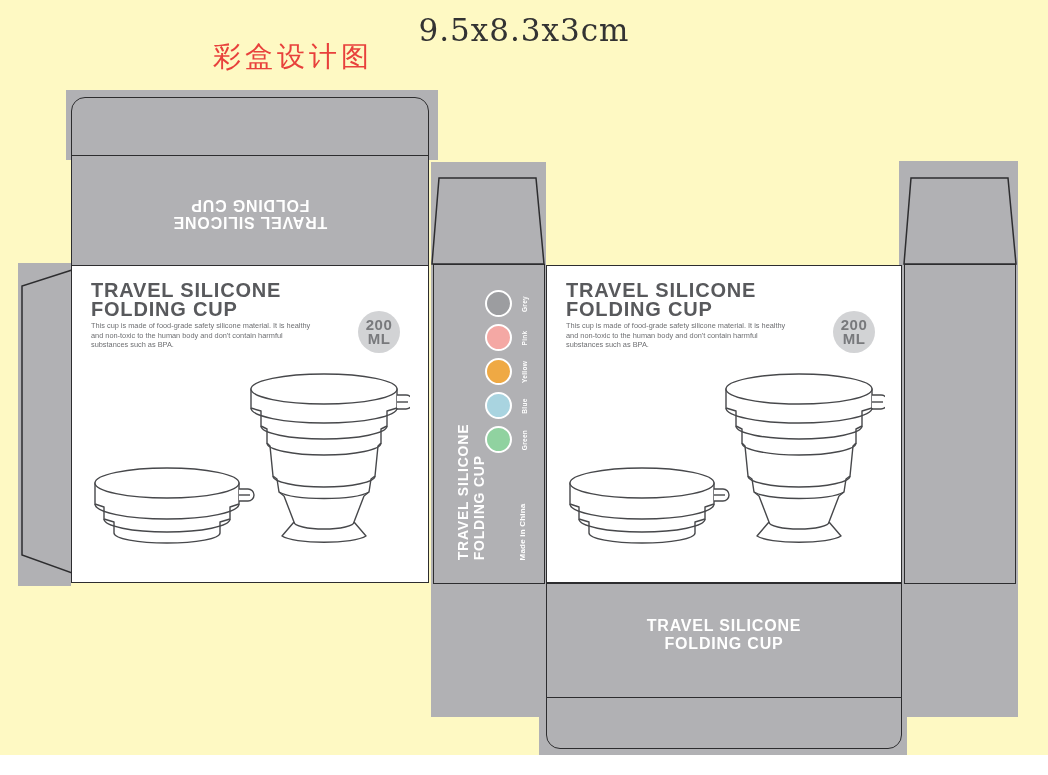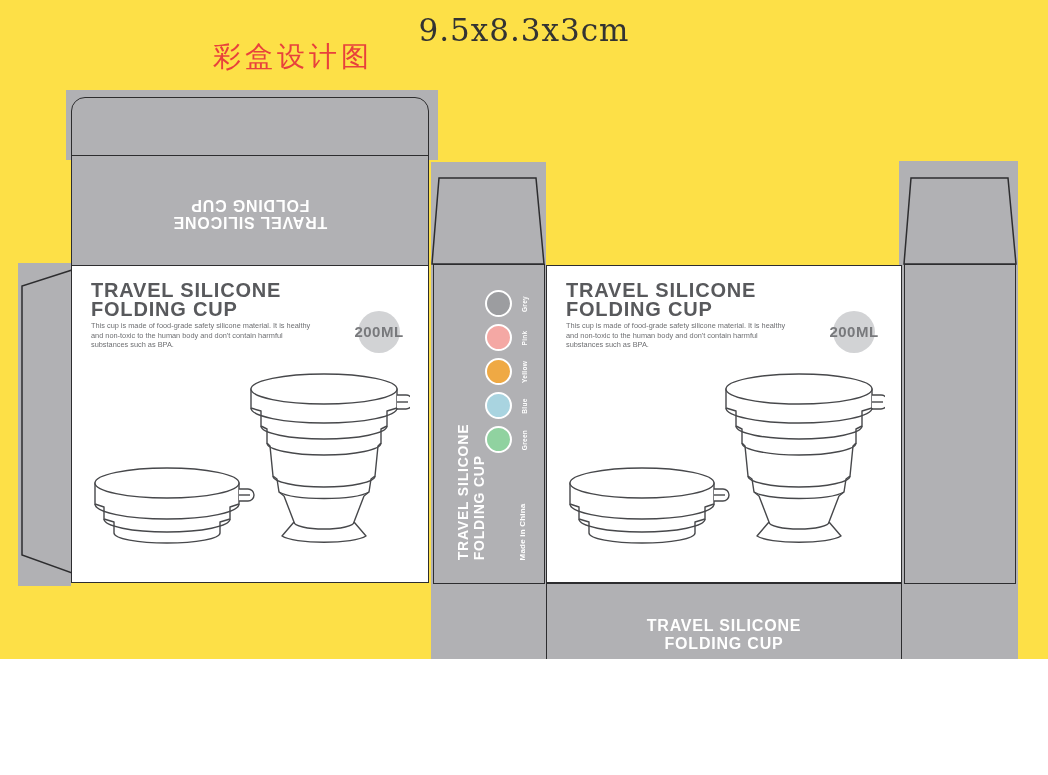--- a/index.html
+++ b/index.html
@@ -1,20 +1,20 @@
 <!DOCTYPE html>
 <html style="--panel-gray: #b1b1b4; --outline-dark: #2d2d2f; --heading-gray: #58595c; --body-gray: #6e6f72; --badge-bg: #d2d3d5; --badge-text: #78797c; --accent-red: #e8413c;"><head>
 <meta charset="utf-8">
 <style>
   :root{
     --panel-gray:#b1b1b4; --outline-dark:#2d2d2f; --heading-gray:#58595c;
     --body-gray:#6e6f72; --badge-bg:#d2d3d5; --badge-text:#78797c; --accent-red:#e8413c;
   }
   html,body{margin:0;padding:0;background:#fff;}
-  .canvas{position:relative;width:1048px;height:659px;background:#fde047;overflow:hidden;
+  .canvas{position:relative;width:1048px;height:755px;background:#fef9c3;overflow:hidden;
           font-family:"Liberation Sans",sans-serif;}
   .size-title{position:absolute;left:0;width:1048px;top:12px;text-align:center;
           font-family:"DejaVu Serif",serif;font-size:31px;color:#333;letter-spacing:1px;}
   .design-label{position:absolute;left:213px;top:38px;font-size:28px;font-weight:normal;
           color:var(--accent-red);letter-spacing:4px;}
   .bleed{position:absolute;background:var(--panel-gray);}
   .piece{position:absolute;background:var(--panel-gray);border:1.5px solid var(--outline-dark);
           box-sizing:border-box;}
   .piece.white{background:#fff;}
   .flap-svg{position:absolute;overflow:visible;}
@@ -27,21 +27,21 @@
   .bottom-text{position:absolute;left:0;right:0;top:33px;text-align:center;color:#fff;
           font-weight:bold;font-size:16px;line-height:17.5px;letter-spacing:0.8px;}
 
   
   .face-heading{position:absolute;left:19px;top:15px;font-size:20px;font-weight:bold;
           color:var(--heading-gray);line-height:18.5px;letter-spacing:0.8px;white-space:nowrap;}
   .face-desc{position:absolute;left:19px;top:55px;font-size:8px;color:var(--body-gray);
           line-height:9.7px;transform:scaleX(.92);transform-origin:left top;white-space:nowrap;}
   .badge{position:absolute;left:286px;top:45px;width:42px;height:42px;border-radius:50%;
           background:var(--badge-bg);color:var(--badge-text);font-weight:bold;font-size:15px;
-          line-height:14px;display:flex;flex-direction:row;align-items:center;
+          line-height:14px;display:flex;flex-direction:column;align-items:center;
           justify-content:center;letter-spacing:0.5px;}
   .cup-collapsed{position:absolute;left:16px;top:196px;width:168px;height:96px;}
   .cup-expanded{position:absolute;left:166px;top:98px;width:172px;height:196px;}
   .cup-art path,.cup-art ellipse{stroke:#47484b;stroke-width:1.4;stroke-linejoin:round;fill:#fff;}
   .cup-art .arc{fill:none;}
 
   
   .spine-title{position:absolute;left:37px;top:227px;transform:translate(-50%,-50%) rotate(-90deg);
           color:#fff;font-weight:bold;font-size:14px;line-height:15.5px;letter-spacing:0.8px;
           white-space:nowrap;text-align:left;}

